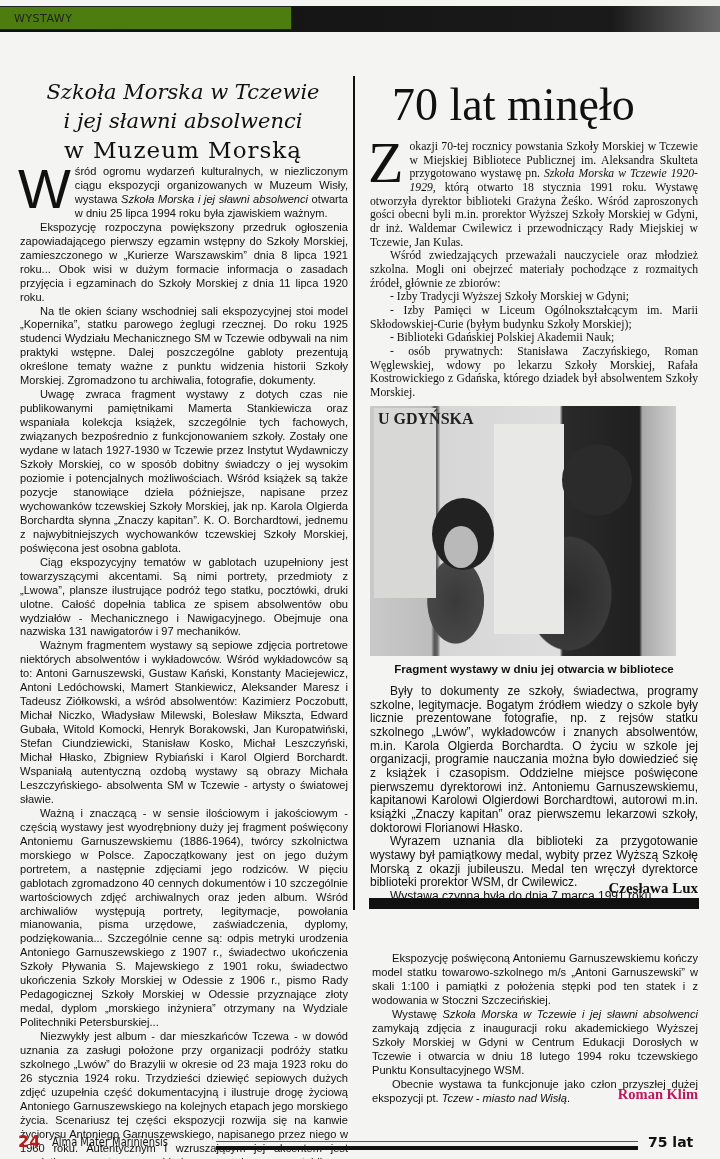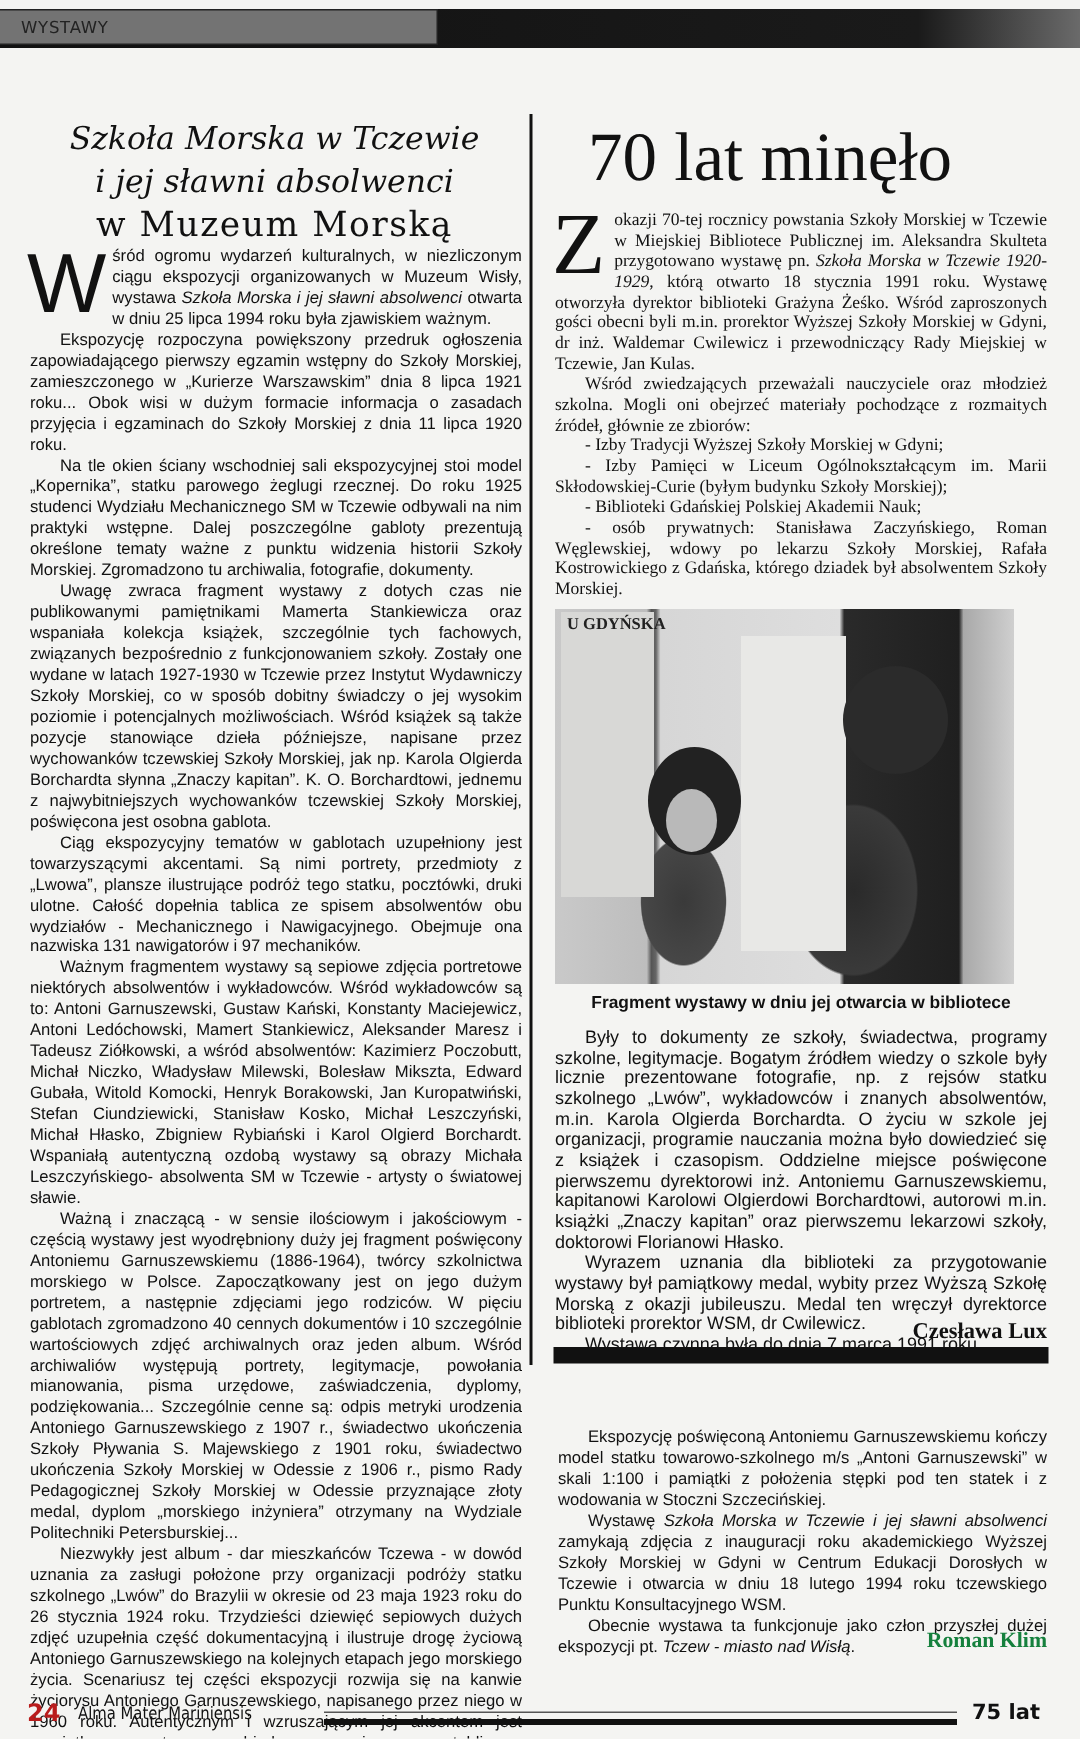--- a/index.html
+++ b/index.html
@@ -6,21 +6,21 @@
   body {
     width: 720px; height: 1159px; position: relative; overflow: hidden;
     background: #f4f4f2; color: #111;
   }
   .header-bar {
     position: absolute; left: 0; top: 6px; width: 720px; height: 26px;
     background: linear-gradient(90deg, #111 0%, #1a1a1a 85%, #6a6a6a 100%);
   }
   .section-tab {
     position: absolute; left: 0; top: 6px; width: 292px; height: 24px;
-    background: #737373; border: 1px solid #222; border-left: none;
+    background: #4d7c0f; border: 1px solid #222; border-left: none;
     box-sizing: border-box;
     font-family: "DejaVu Sans", sans-serif; font-size: 11px; letter-spacing: 0.5px;
     padding: 5px 0 0 14px; color: #222;
   }
   .divider-v {
     position: absolute; left: 353px; top: 76px; width: 2px; height: 834px; background: #111;
   }
   
   .left-title {
     position: absolute; left: 18px; top: 78px; width: 330px; text-align: center;
@@ -61,21 +61,21 @@
     background:
       radial-gradient(ellipse 60px 80px at 65% 75%, #2a2a2a 0%, #3a3a3a 70%, transparent 72%),
       radial-gradient(ellipse 40px 60px at 28% 78%, #3a3a3a 0%, #474747 70%, transparent 72%),
       linear-gradient(90deg, #c9c9c9 0%, #bdbdbd 20%, #555 21%, #666 22%, #d6d6d6 23%, #dedede 62%, #2a2a2a 63%, #1f1f1f 88%, #a9a9a9 89%, #cfcfcf 100%);
     overflow: hidden;
   }
   .photo .poster { position: absolute; background: #e8e8e6; }
   .photo .head { position: absolute; border-radius: 50%; }
   .photo-sign {
     position: absolute; left: 8px; top: 4px; font-family: "Liberation Serif", serif;
-    font-weight: bold; font-size: 11px; color: #222;
+    font-weight: bold; font-size: 16px; color: #222;
   }
   .photo-caption {
     position: absolute; left: 370px; top: 662px; width: 328px; text-align: center;
     font-family: "Liberation Sans", sans-serif; font-weight: bold; font-size: 11.6px; color: #111;
   }
   .right-body2 {
     position: absolute; left: 370px; top: 685px; width: 328px;
     font-family: Liberation Sans, sans-serif; font-size: 12px; line-height: 13.65px;
     text-align: justify; color: #111;
   }
@@ -88,21 +88,21 @@
     position: absolute; left: 369px; top: 898px; width: 330px; height: 11px; background: #111;
   }
   .right-body3 {
     position: absolute; left: 372px; top: 933px; width: 326px;
     font-family: "Liberation Sans", sans-serif; font-size: 11.1px; line-height: 13.95px;
     text-align: justify; color: #111; margin-top: 19px;
   }
   .right-body3 p { margin: 0; text-indent: 20px; }
   .author2 {
     position: absolute; left: 370px; top: 1086px; width: 328px; text-align: right;
-    font-family: "Liberation Serif", serif; font-weight: bold; font-size: 14.5px; color: #15803d;
+    font-family: "Liberation Serif", serif; font-weight: bold; font-size: 14.5px; color: #be185d;
   }
   
   .footer-page {
     position: absolute; left: 18px; top: 1132px;
     font-family: "DejaVu Sans", sans-serif; font-weight: bold; font-size: 16px; color: #b91c1c;
   }
   .footer-journal {
     position: absolute; left: 52px; top: 1135px;
     font-family: "DejaVu Sans", sans-serif; font-size: 11.5px; transform: scaleX(0.86);
     transform-origin: left; color: #111;

